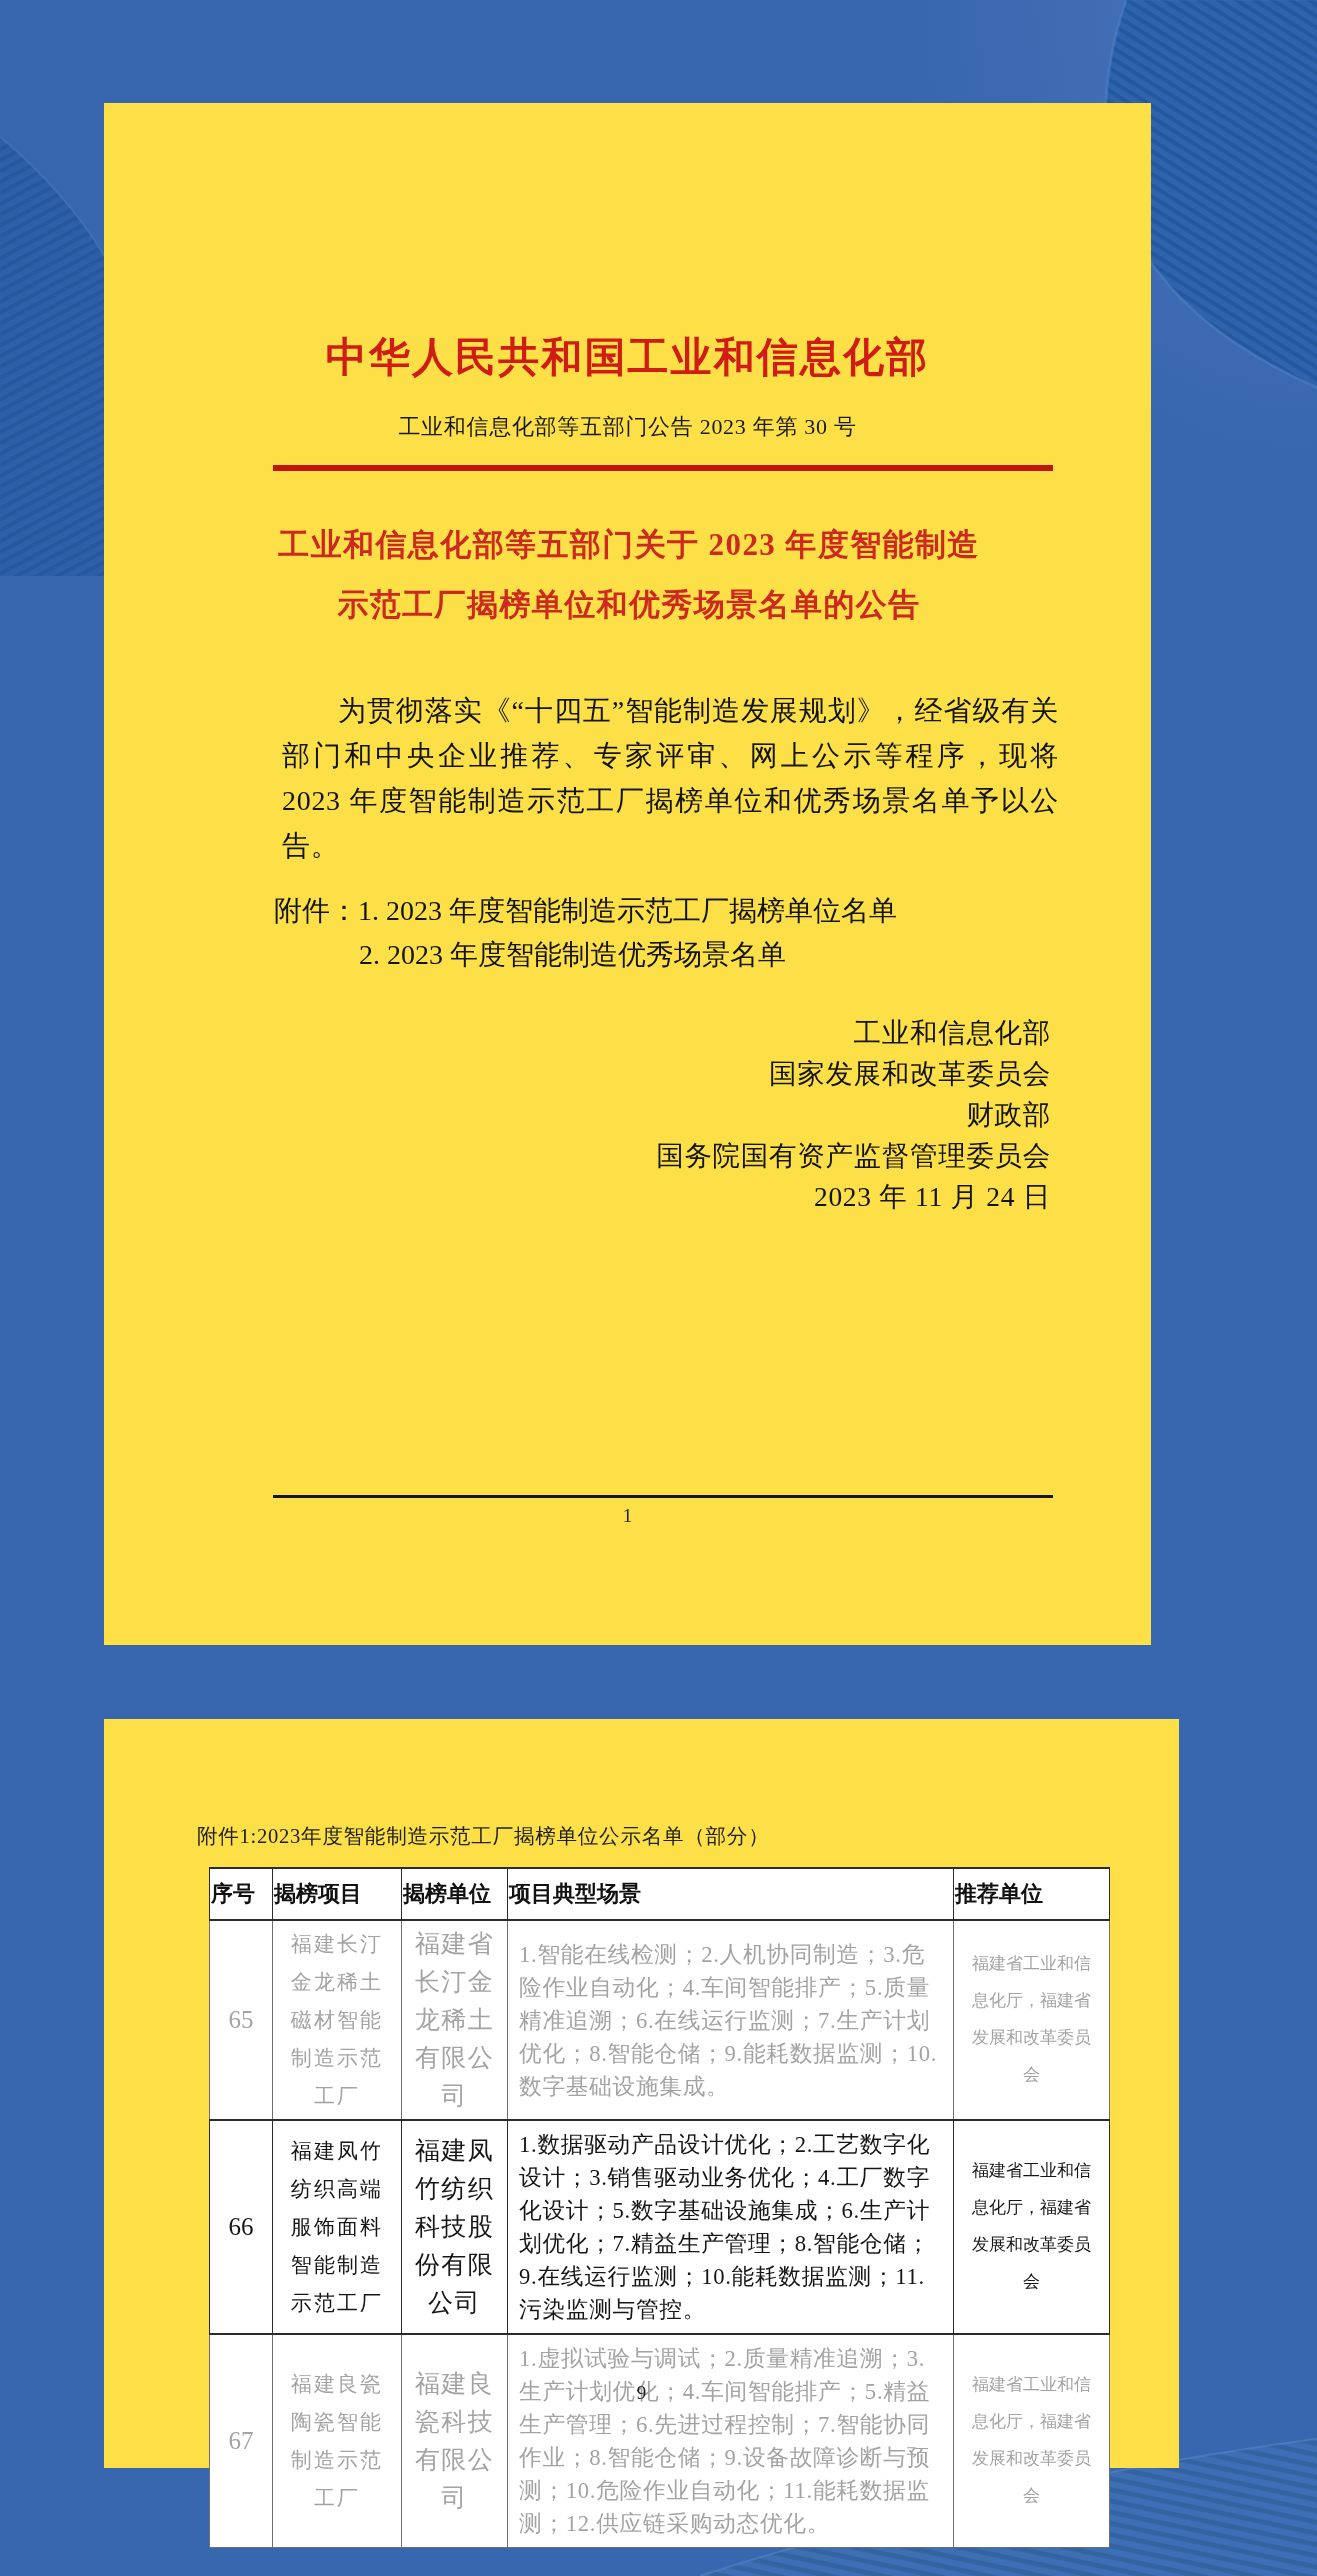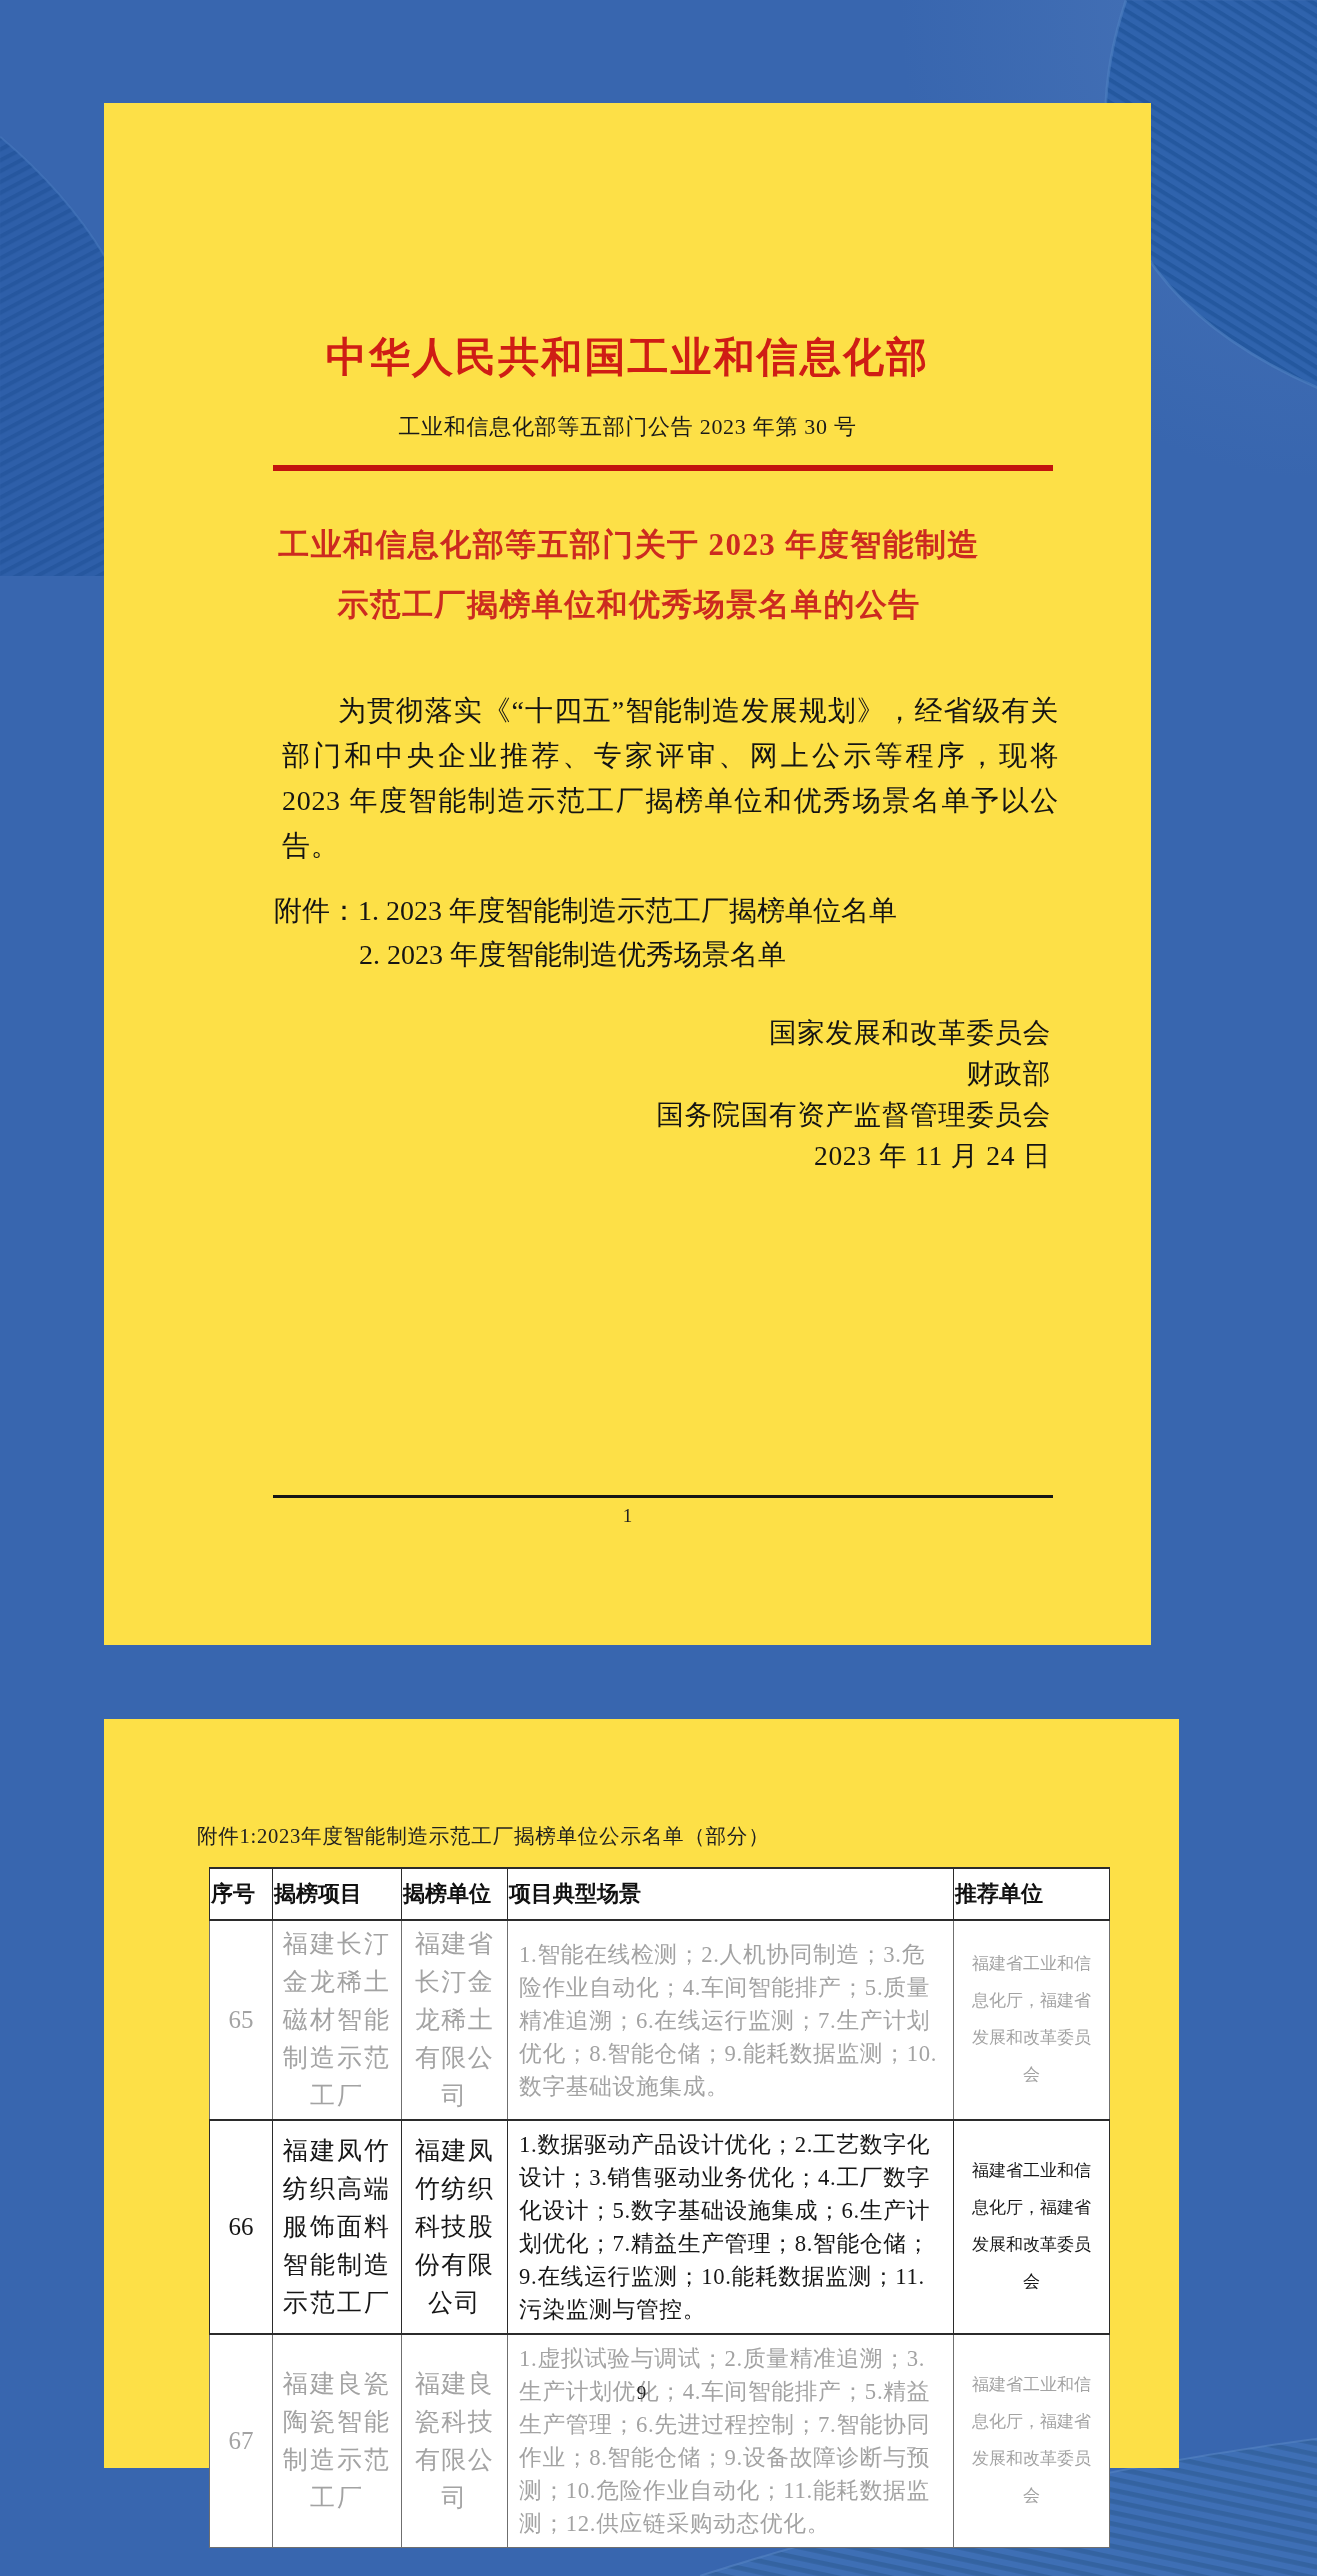--- a/index.html
+++ b/index.html
@@ -39,21 +39,21 @@
 
   
   .p2-title{position:absolute;top:103px;left:93px;font-size:20.6px;color:#202020;letter-spacing:0.7px;}
   .p2-table{position:absolute;top:148px;left:105px;border-collapse:collapse;table-layout:fixed;width:901px;}
   .p2-table th{border:1.4px solid #2b2b2b;border-bottom-width:2.1px;border-top-width:2.1px;
     font-size:22px;font-weight:700;color:#111;height:48px;text-align:left;background:#fff;}
   .p2-table td{border:1.4px solid #6f6f6f;vertical-align:middle;background:#fff;}
   .row-faded td{color:#a3a3a3;}
   .row-strong td{color:#161616;border-color:#2b2b2b;border-top-width:2.1px;border-bottom-width:2.1px;}
   .cell-seq{text-align:center;font-size:25px;}
-  .cell-project{text-align:center;font-size:25px;line-height:38px;letter-spacing:2.1px;padding:4.1px 9.6px;}
+  .cell-project{text-align:center;font-size:21px;line-height:38px;letter-spacing:2.1px;padding:4.1px 9.6px;}
   .cell-unit{text-align:center;font-size:25px;line-height:38px;letter-spacing:1.4px;padding:4.1px 12.4px;}
   .cell-scenes{text-align:left;font-size:22.7px;line-height:33px;padding:6.9px 11px;letter-spacing:0.7px;}
   .cell-reco{text-align:center;font-size:17px;line-height:37px;padding:4.1px 11px;font-family:Liberation Mono, monospace;}
   .p2-pagenum{position:absolute;top:663px;left:0;width:100%;text-align:center;font-size:19px;color:#222;}
 </style>
 </head>
 <body>
 
 <div class="canvas">
 
@@ -99,20 +99,21 @@
     <div class="p1-notice">
       <div>工业和信息化部等五部门关于 2023 年度智能制造</div>
       <div>示范工厂揭榜单位和优秀场景名单的公告</div>
     </div>
     <div class="p1-body">为贯彻落实《“十四五”智能制造发展规划》，经省级有关部门和中央企业推荐、专家评审、网上公示等程序，现将 2023 年度智能制造示范工厂揭榜单位和优秀场景名单予以公告。</div>
     <div class="p1-attach">
       <div class="l1">附件：1. 2023 年度智能制造示范工厂揭榜单位名单</div>
       <div class="l2">2. 2023 年度智能制造优秀场景名单</div>
     </div>
     <div class="p1-sign">
+      <div>工业和信息化部</div>
       <div>国家发展和改革委员会</div>
       <div>财政部</div>
       <div>国务院国有资产监督管理委员会</div>
       <div>2023 年 11 月 24 日</div>
     </div>
     <div class="p1-footline"></div>
     <div class="p1-pagenum">1</div>
   </div>
 
   <div class="page page2">

